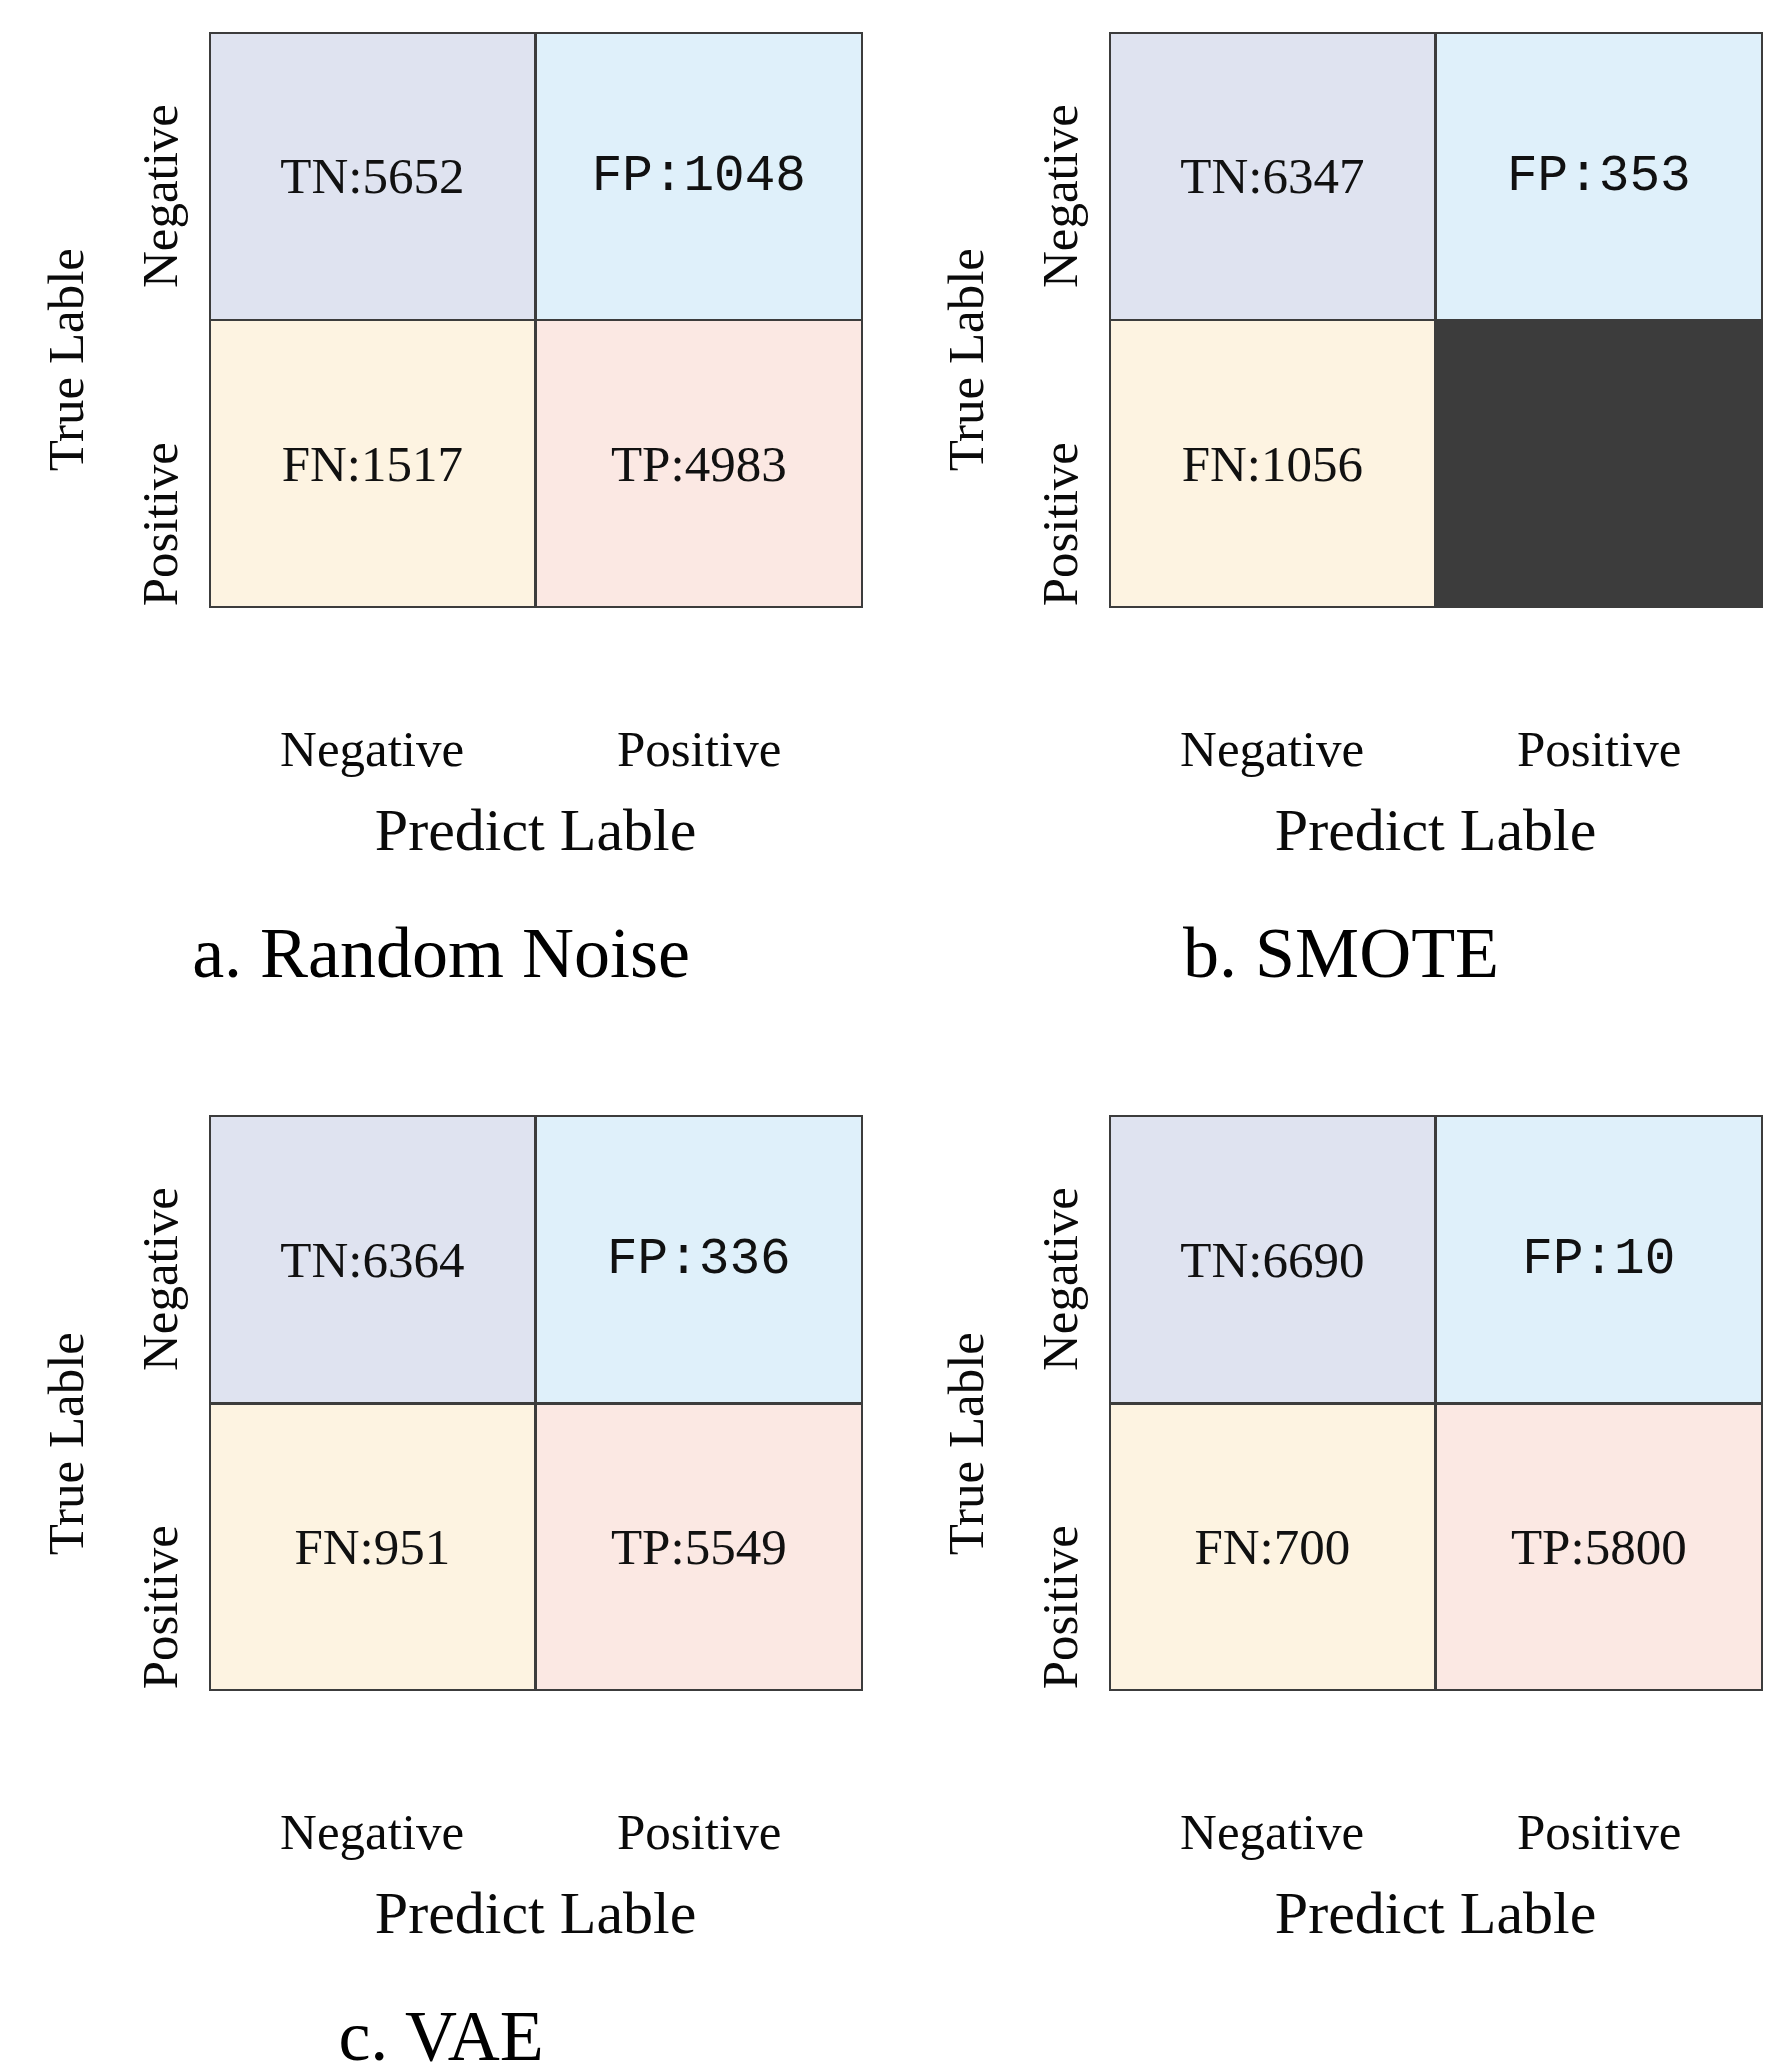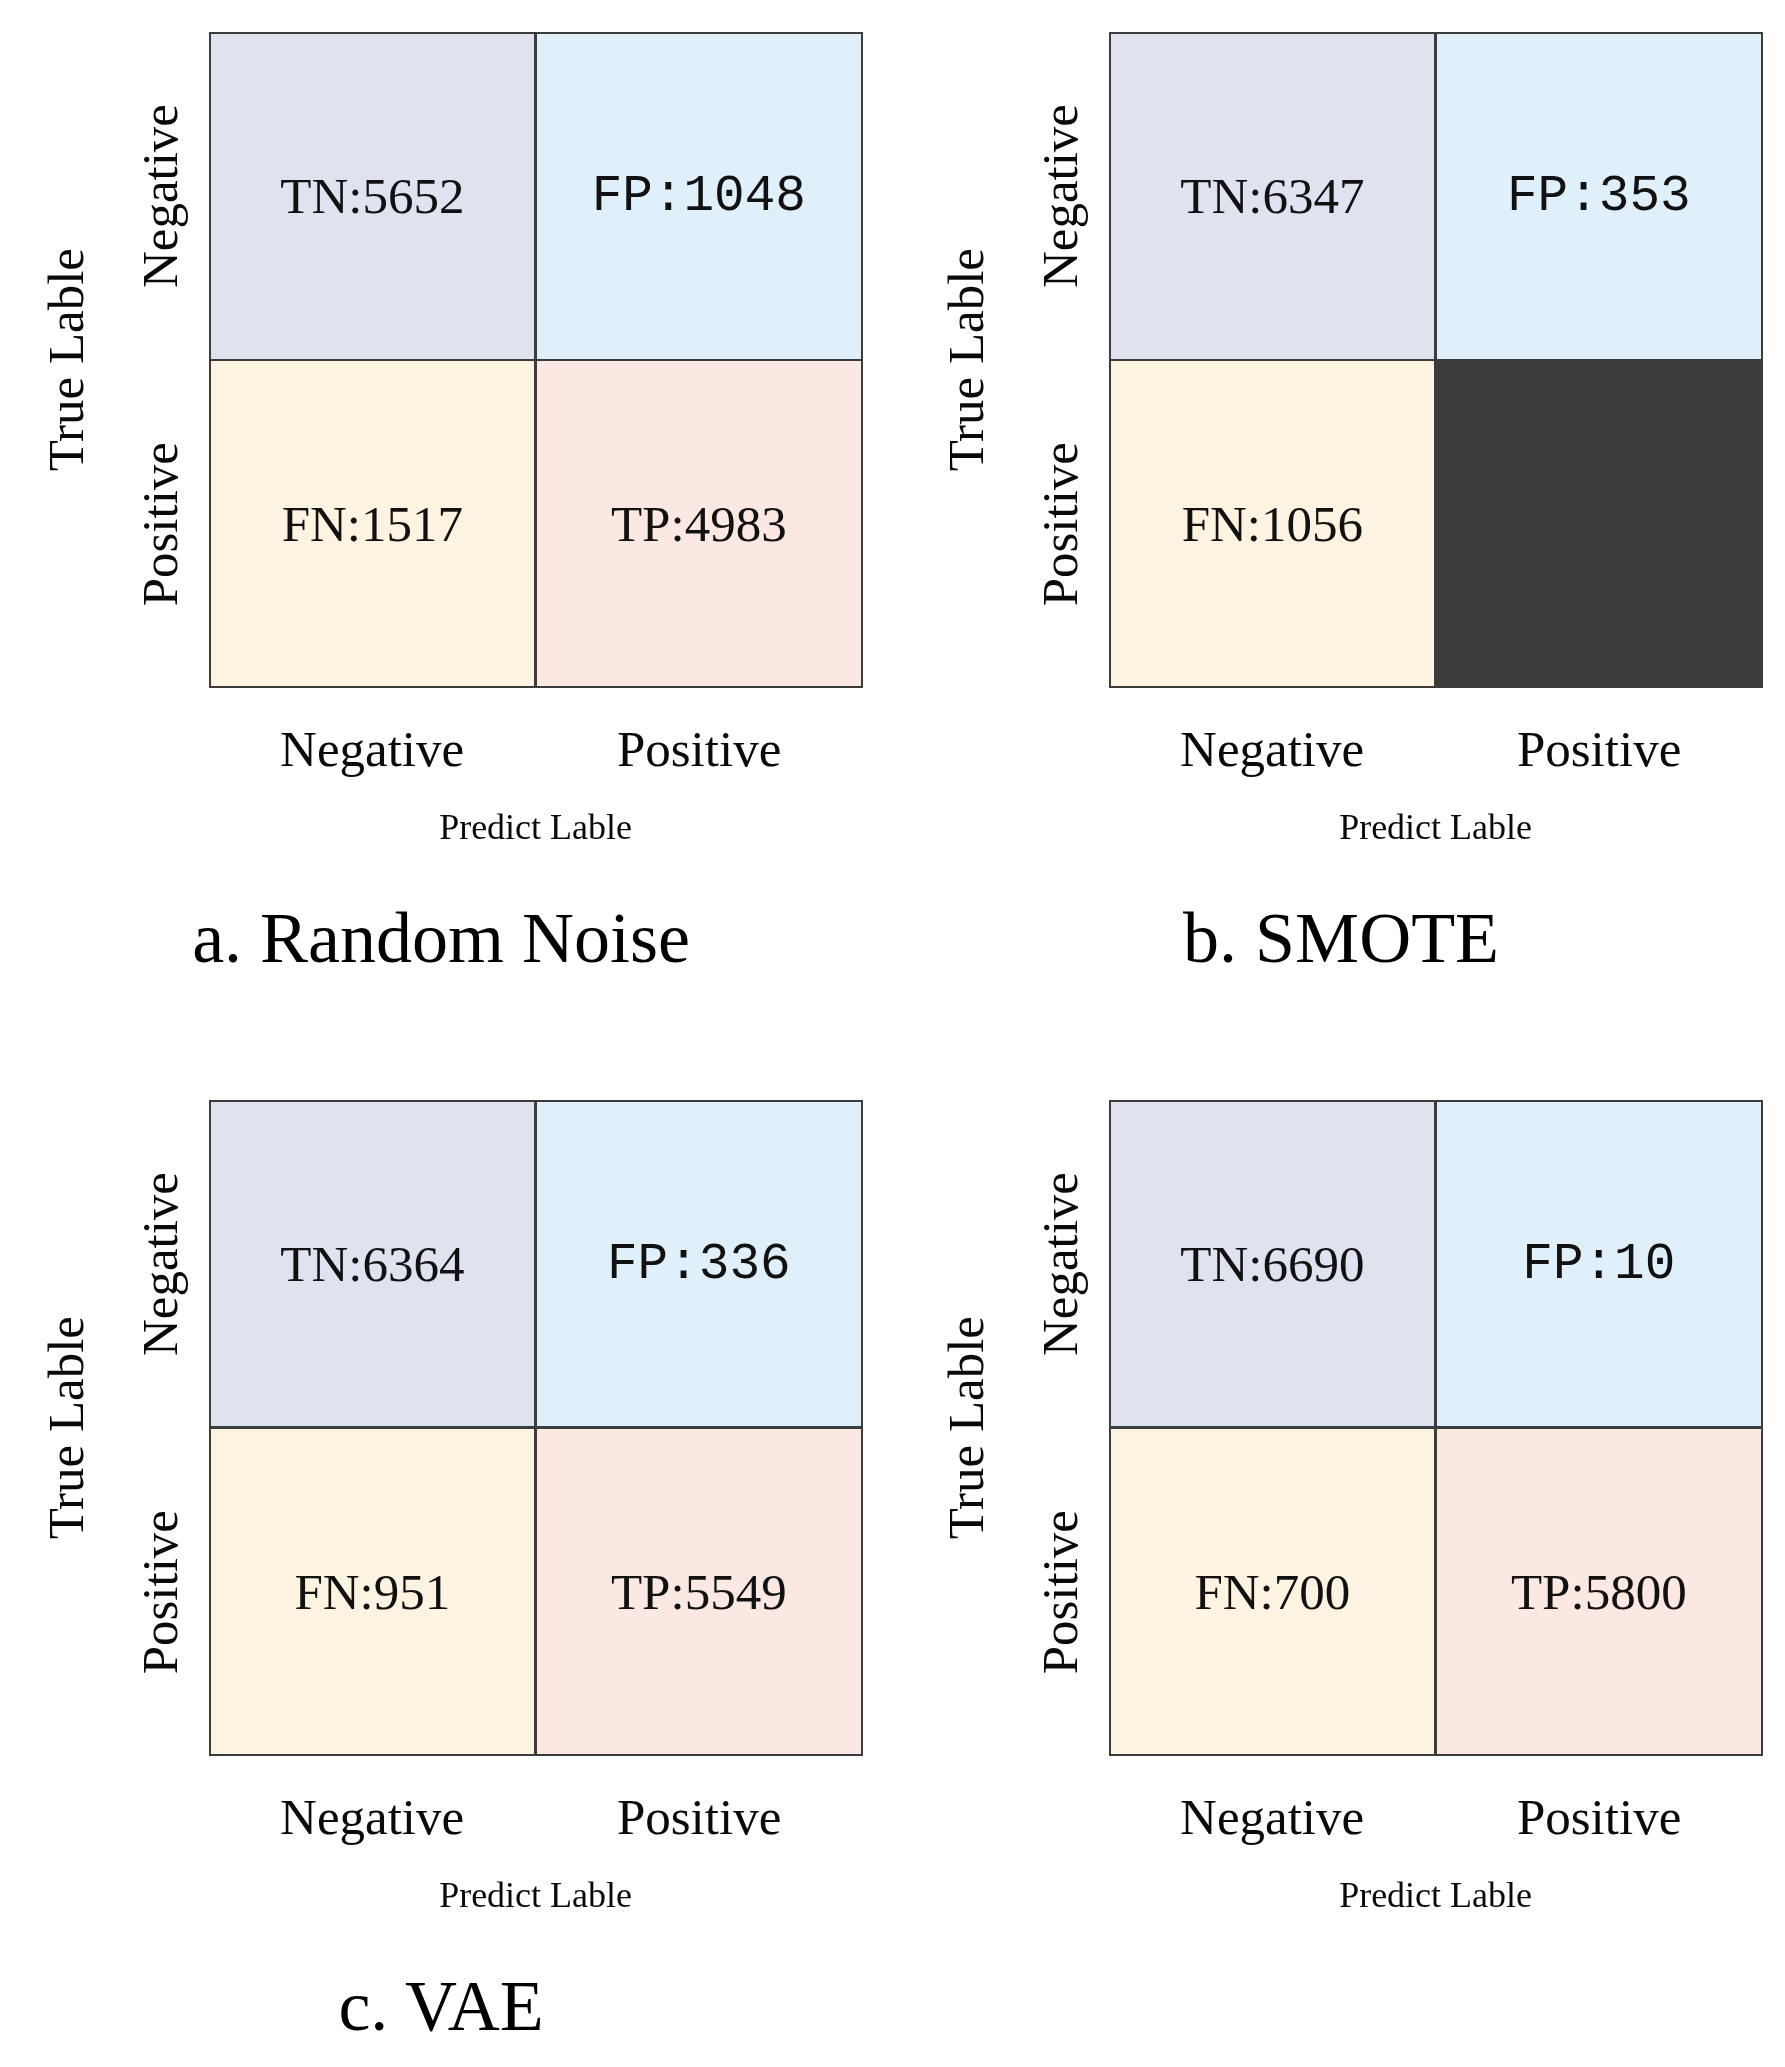--- a/index.html
+++ b/index.html
@@ -50,21 +50,21 @@
     flex-direction: column;
   }
   .rowlabel {
     flex: 1;
     display: flex;
     align-items: center;
     justify-content: center;
   }
   .matrix {
     width: 654px;
-    height: 656px;
+    height: 576px;
     display: grid;
     grid-template-columns: 1fr 1fr;
     grid-template-rows: 1fr 1fr;
     border: 2.9px solid var(--border, #3c3c3c);
     background: var(--border, #3c3c3c);
     grid-gap: 2.9px;
   }
   .cell {
     display: flex;
     align-items: center;
@@ -86,25 +86,25 @@
     display: flex;
   }
   .collabel {
     flex: 1;
     text-align: center;
     font-size: 51px;
     line-height: 1.1;
     color: #0a0a0a;
   }
   .xlabel-row {
-    margin-top: 31px;
+    margin-top: 20px;
     margin-left: 189px;
     width: 654px;
     text-align: center;
-    font-size: 36px;
+    font-size: 60px;
     line-height: 1.1;
     color: #0a0a0a;
   }
   .caption-row {
     margin-top: 51px;
     width: 843px;
     text-align: center;
     font-size: 72px;
     line-height: 1.1;
     color: #000000;

